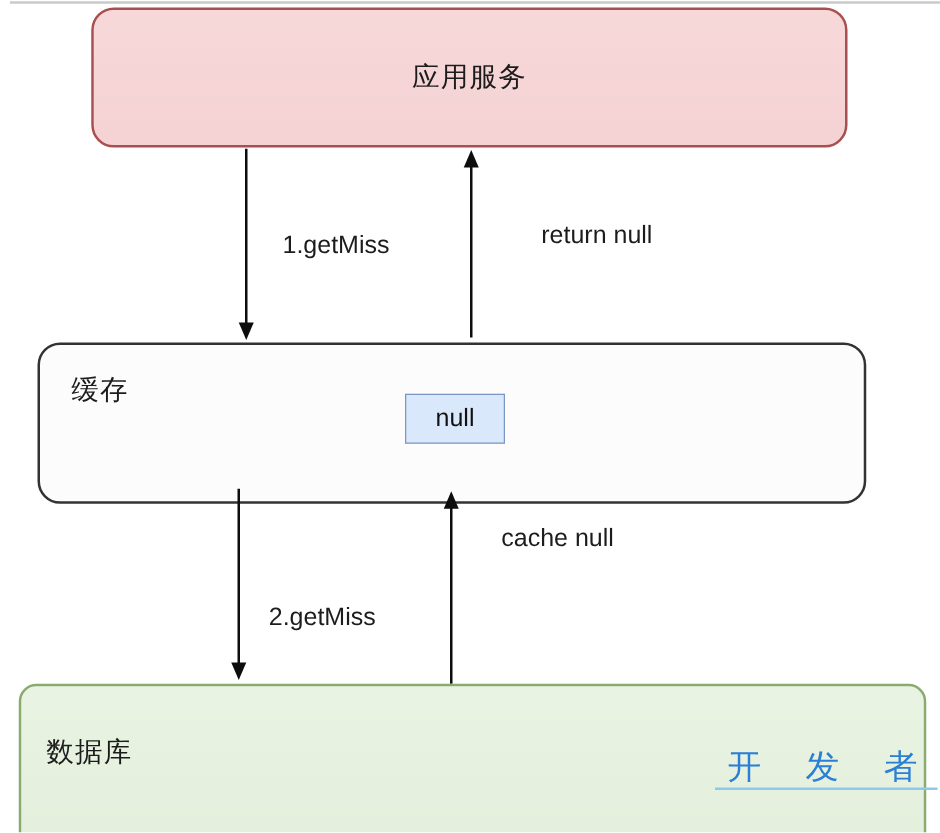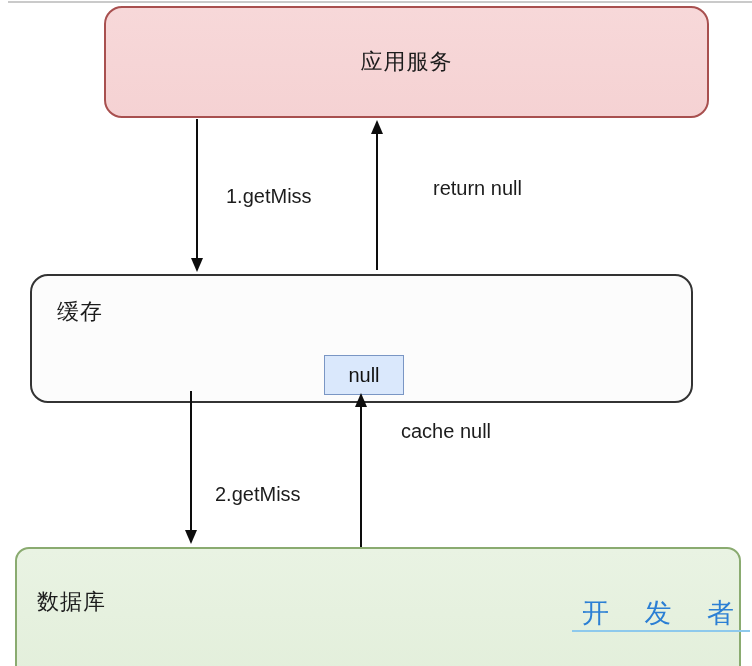--- a/index.html
+++ b/index.html
@@ -11,35 +11,35 @@
     position:absolute;left:8px;top:1px;width:744px;height:2px;
     background:var(--top-line);
   }
   .node{
     position:absolute;box-sizing:border-box;
   }
   .node-app{
     left:73px;top:6px;width:605px;height:112px;border-radius:18px;
     background:linear-gradient(180deg,#f7d8d9,var(--app-service-fill));
     border:2px solid var(--app-service-border);
-    display:flex;align-items:center;justify-content:center;margin-left:31px;
+    display:flex;align-items:center;justify-content:center;
   }
   .node-app .label{font-size:22px;color:#1c1c1c;letter-spacing:1px;}
   .node-cache{
     left:30px;top:274px;width:663px;height:129px;border-radius:18px;
     background:var(--cache-fill);
     border:2px solid var(--cache-border);
   }
   .cache-label{
     position:absolute;left:25px;top:21px;font-size:22px;color:#1c1c1c;letter-spacing:1px;
   }
   .null-box{
     position:absolute;left:292px;top:39px;width:80px;height:40px;box-sizing:border-box;
     background:var(--null-fill);border:1.5px solid var(--null-border);
-    display:flex;align-items:center;justify-content:center;margin-top:40px;
+    display:flex;align-items:center;justify-content:center;
   }
   .null-box .label{font-size:20px;color:#111;}
   .node-db{
     left:15px;top:547px;width:726px;height:132px;border-radius:14px;
     background:linear-gradient(180deg,#e9f3e3,var(--database-fill));
     border:2px solid var(--database-border);
   }
   .db-label{
     position:absolute;left:20px;top:38px;font-size:22px;color:#1c1c1c;letter-spacing:1px;
   }

